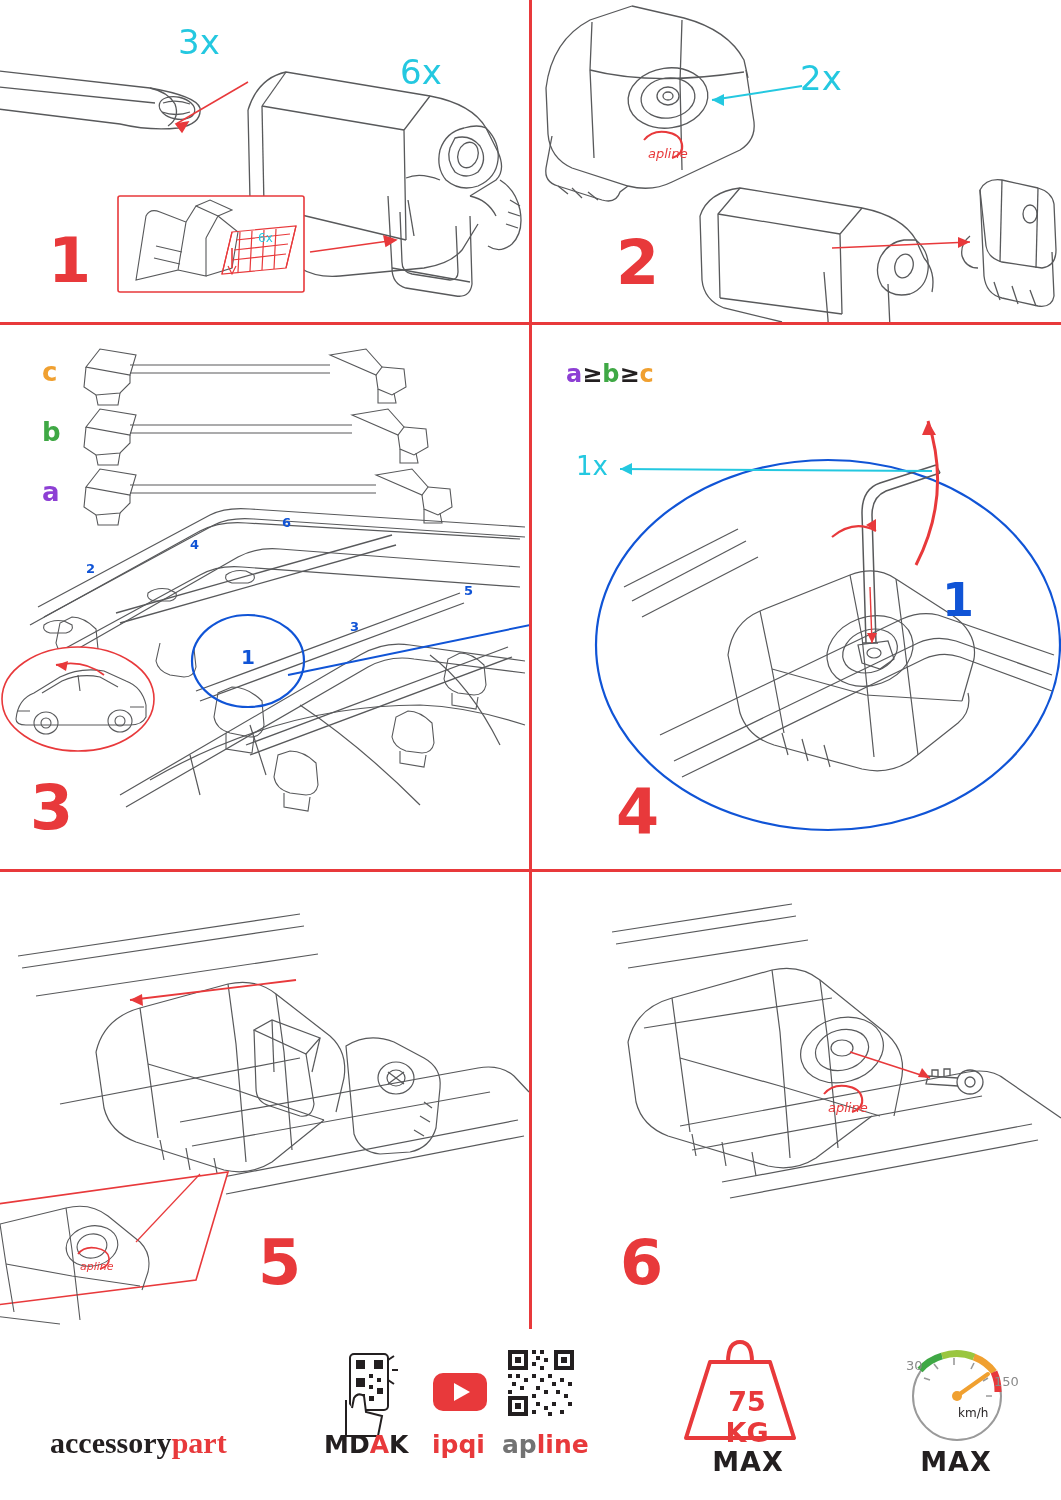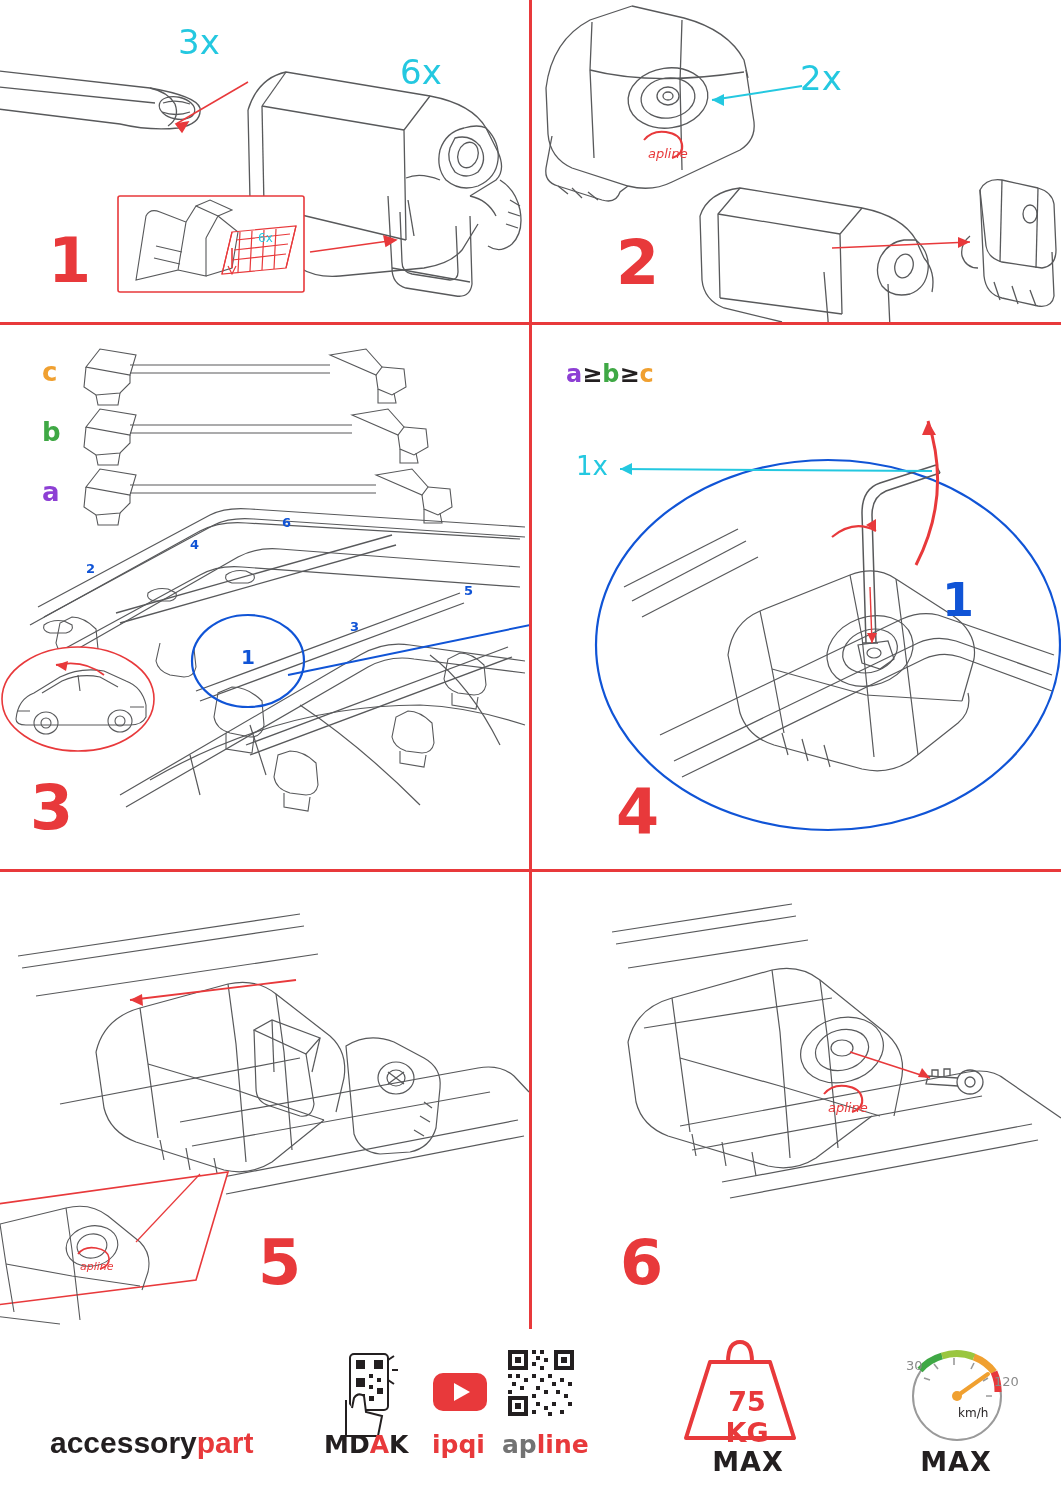--- a/index.html
+++ b/index.html
@@ -90,21 +90,21 @@
   }
   .brand-title {
     position: absolute;
     font-family: "DejaVu Sans", sans-serif;
     font-size: 31px;
     color: #3b3fa8;
     letter-spacing: 0.5px;
   }
   .brand-main {
     position: absolute;
-    font-family: Liberation Sans, sans-serif;
+    font-family: Liberation Serif, serif;
     font-size: 30px;
     font-weight: bold;
   }
   .brand-main .dark { color: #231f20; }
   .brand-main .red { color: #e8393b; }
   .logo-text {
     position: absolute;
     font-family: "DejaVu Sans", sans-serif;
     font-size: 25px;
     font-weight: bold;
@@ -640,19 +640,19 @@
       <path d="M50 22 A46 46 0 0 1 82 23" fill="none" stroke="#9ac63f" stroke-width="7"></path>
       <path d="M82 23 A46 46 0 0 1 102 38" fill="none" stroke="#f0a030" stroke-width="7"></path>
       <path d="M102 38 A46 46 0 0 1 106 58" fill="none" stroke="#e8393b" stroke-width="7"></path>
       <g stroke="#9a9a9a" stroke-width="1.6">
         <path d="M32 44 L38 46 M42 30 L46 35 M62 24 L62 31 M82 29 L79 35 M96 44 L91 47 M100 62 L94 62"></path>
       </g>
       <path d="M65 62 L96 40" stroke="#f0a030" stroke-width="4" stroke-linecap="round" fill="none"></path>
       <circle cx="65" cy="62" r="5" fill="#f0a030"></circle>
     </svg>
     <div class="spd-num" style="left:906px; top:28px;">30</div>
-    <div class="spd-num" style="left:994px; top:44px;">120</div>
+    <div class="spd-num" style="left:994px; top:44px;">150</div>
     <div class="kmh" style="left:932px; top:76px;">km/h</div>
     <div class="max-label" style="left:908px; top:116px; width:96px; text-align:center;">MAX</div>
 
   </div>
 
 </div>
 
 </body></html>

